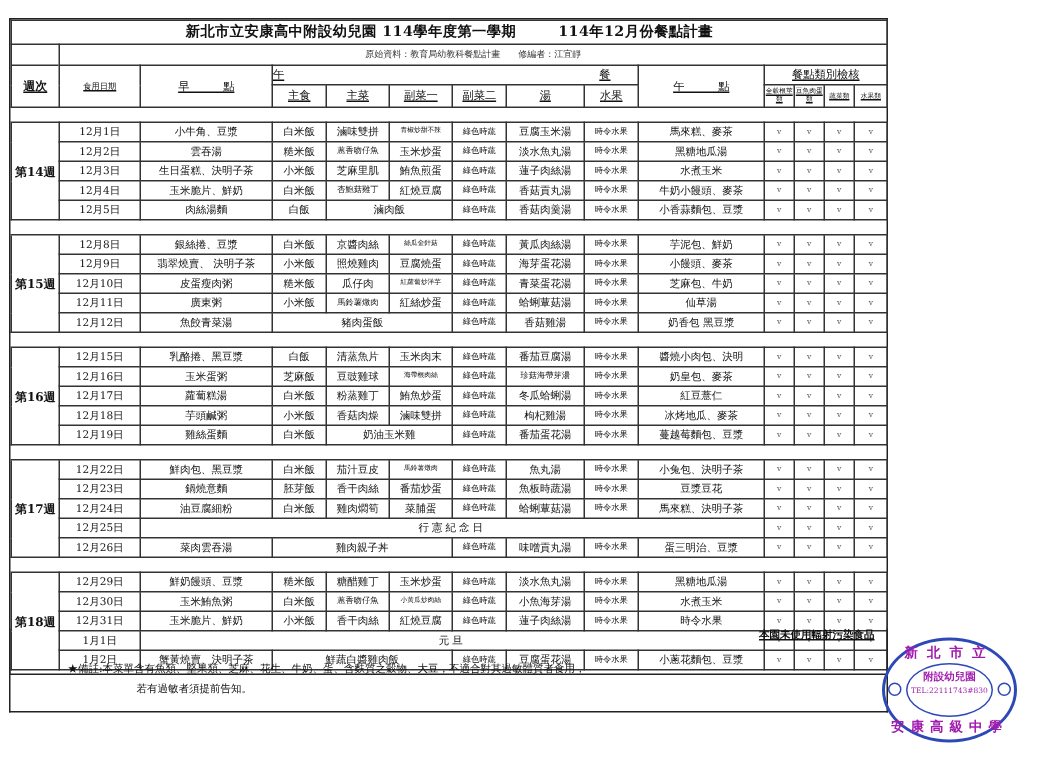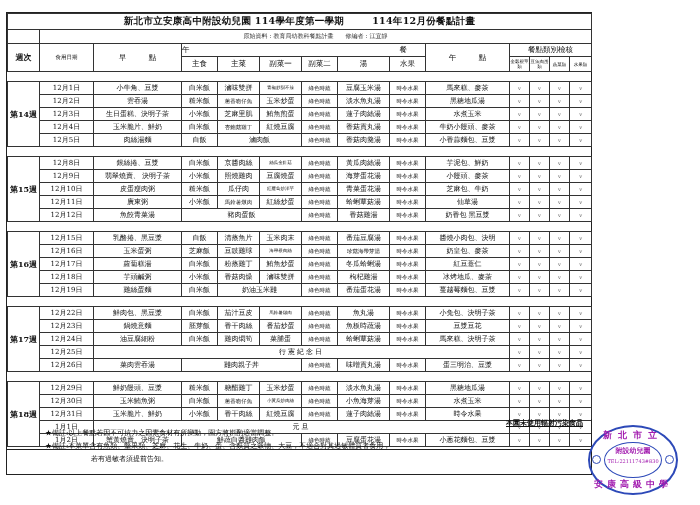--- a/index.html
+++ b/index.html
@@ -3,21 +3,21 @@
 <meta charset="utf-8">
 <style>
   html,body{margin:0;padding:0;background:#ffffff;}
   body{width:700px;height:505px;position:relative;overflow:hidden;font-family:"DejaVu Serif","Liberation Serif",serif;color:#111;}
   .sheet{position:absolute;left:6px;top:12px;width:584px;border:1.5px solid #222;}
   table{border-collapse:collapse;width:100%;table-layout:fixed;padding-left:40px;}
   td,th{border:1px solid #333;padding:0;text-align:center;vertical-align:middle;font-weight:normal;white-space:nowrap;overflow:hidden;}
   .title{font-size:9.5px;font-weight:bold;height:15px;letter-spacing:0.3px;}
   .title span{margin:0 14px;}
   .subtitle{font-size:6px;height:13px;color:#333;}
-  .hdr{font-size:7.5px;height:12px;}
+  .hdr{font-size:7.5px;height:12px;text-decoration:underline;}
   .hdr-small{font-size:4.5px;line-height:5px;}
   .wk{font-size:8px;font-weight:bold;}
   .date{font-size:7px;}
   .cell{font-size:7px;height:12px;line-height:12px;}
   .tiny{font-size:4.5px;}
   .sm{font-size:5.5px;}
   .chk{font-size:5px;color:#555;}
   .gap td{height:9px;border-left:none;border-right:none;}
   .holiday{font-size:7px;letter-spacing:2px;}
   .notes{position:absolute;left:6px;top:419px;width:584px;height:55px;border:1.5px solid #222;border-top:none;font-size:7px;}
@@ -457,21 +457,20 @@
         </tr>
         <tr class="gap">
           <td colspan="14" style="height:2px;border:none"></td>
         </tr>
       </tbody>
   </table>
 </div>
 
 <div class="notes">
   <div class="nuke">本園未使用輻射污染食品</div>
-  <div class="note-line" style="top:9px">★備註:以上餐點若因不可抗力之因素食材有所變動，園方將斟酌適當調整。</div>
   <div class="note-line" style="top:22px">★備註:本菜單含有魚類、堅果類、芝麻、花生、牛奶、蛋、含麩質之穀物、大豆，不適合對其過敏體質者食用，</div>
   <div class="note-line" style="top:35px;left:84px">若有過敏者須提前告知。</div>
 </div>
 
 <div class="stamp">
   <div class="stamp-top">新北市立</div>
   <div class="flower" style="left:2px"></div>
   <div class="flower" style="right:2px"></div>
   <div class="stamp-inner"></div>
   <div class="stamp-mid">附設幼兒園</div>

